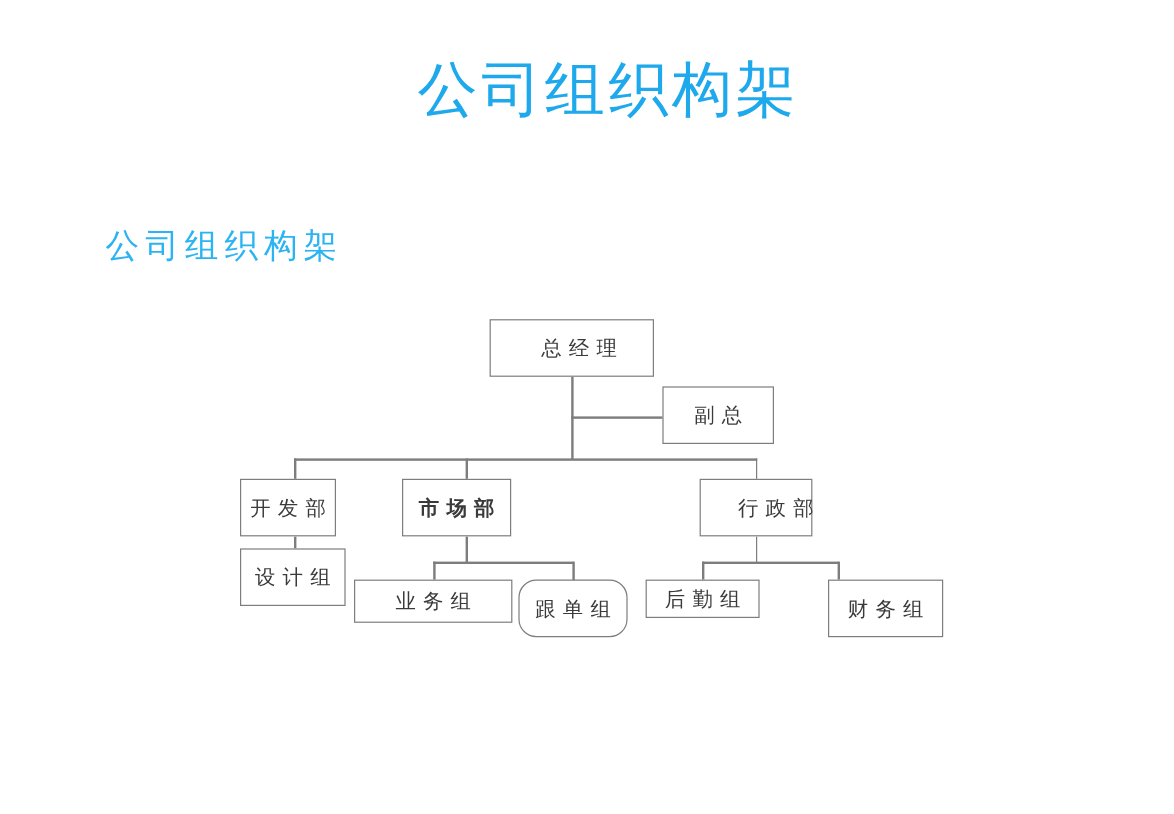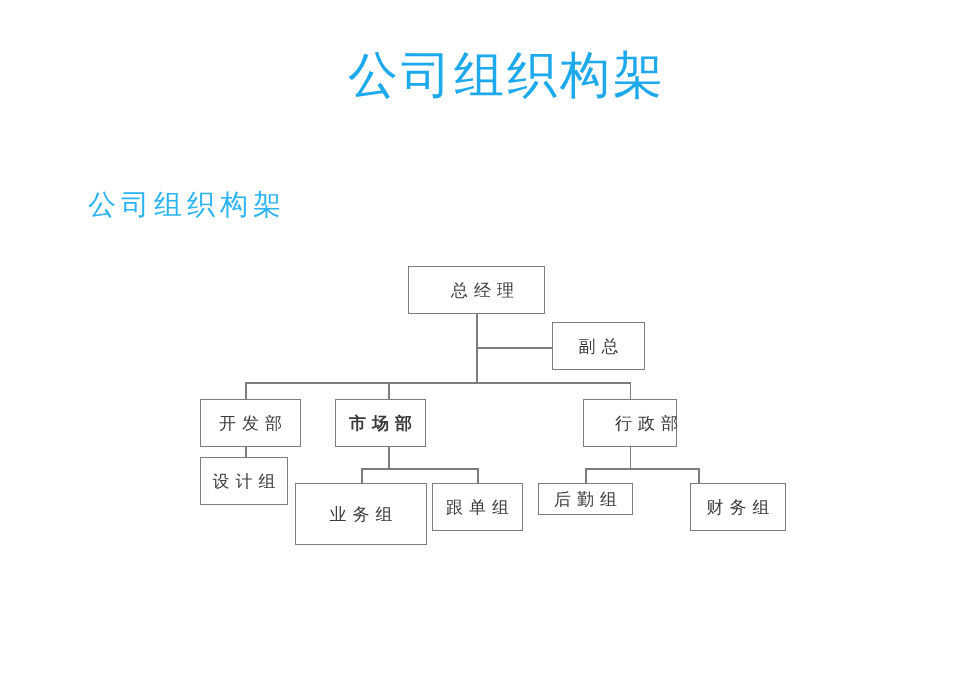--- a/index.html
+++ b/index.html
@@ -80,22 +80,22 @@
   <div class="conn h" style="left:361px;top:468px;width:117px;"></div>
   <div class="conn v" style="left:361px;top:468px;height:16px;"></div>
   <div class="conn v" style="left:477px;top:468px;height:16px;"></div>
   <div class="conn v" style="left:629.5px;top:447px;height:22px;"></div>
   <div class="conn h" style="left:585px;top:468px;width:114px;"></div>
   <div class="conn v" style="left:585px;top:468px;height:16px;"></div>
   <div class="conn v" style="left:698px;top:468px;height:16px;"></div>
 
   <div class="org-node" style="left:408px;top:266px;width:137px;height:48px;padding-left:12px;">总经理</div>
   <div class="org-node" style="left:552px;top:322px;width:93px;height:48px;">副总</div>
-  <div class="org-node" style="left:200px;top:399px;width:101px;height:48px;">开发部</div>
+  <div class="org-node" style="left:200px;top:399px;width:80px;height:48px;">开发部</div>
   <div class="org-node" style="left:335px;top:399px;width:91px;height:48px;font-weight:bold;">市场部</div>
   <div class="org-node" style="left:583px;top:399px;width:94px;height:48px;padding-left:33px;">行政部</div>
   <div class="org-node" style="left:200px;top:457px;width:88px;height:48px;">设计组</div>
-  <div class="org-node" style="left:295px;top:483px;width:132px;height:62px;">业务组</div>
-  <div class="org-node" style="left:432px;top:483px;width:91px;height:48px;">跟单组</div>
+  <div class="org-node" style="left:295px;top:483px;width:132px;height:36px;">业务组</div>
+  <div class="org-node" style="left:432px;top:483px;width:91px;height:48px;border-radius:15px;">跟单组</div>
   <div class="org-node" style="left:538px;top:483px;width:95px;height:32px;">后勤组</div>
   <div class="org-node" style="left:651px;top:483px;width:96px;height:48px;margin-left:39px;">财务组</div>
 
 </div>
 
 </body></html>

